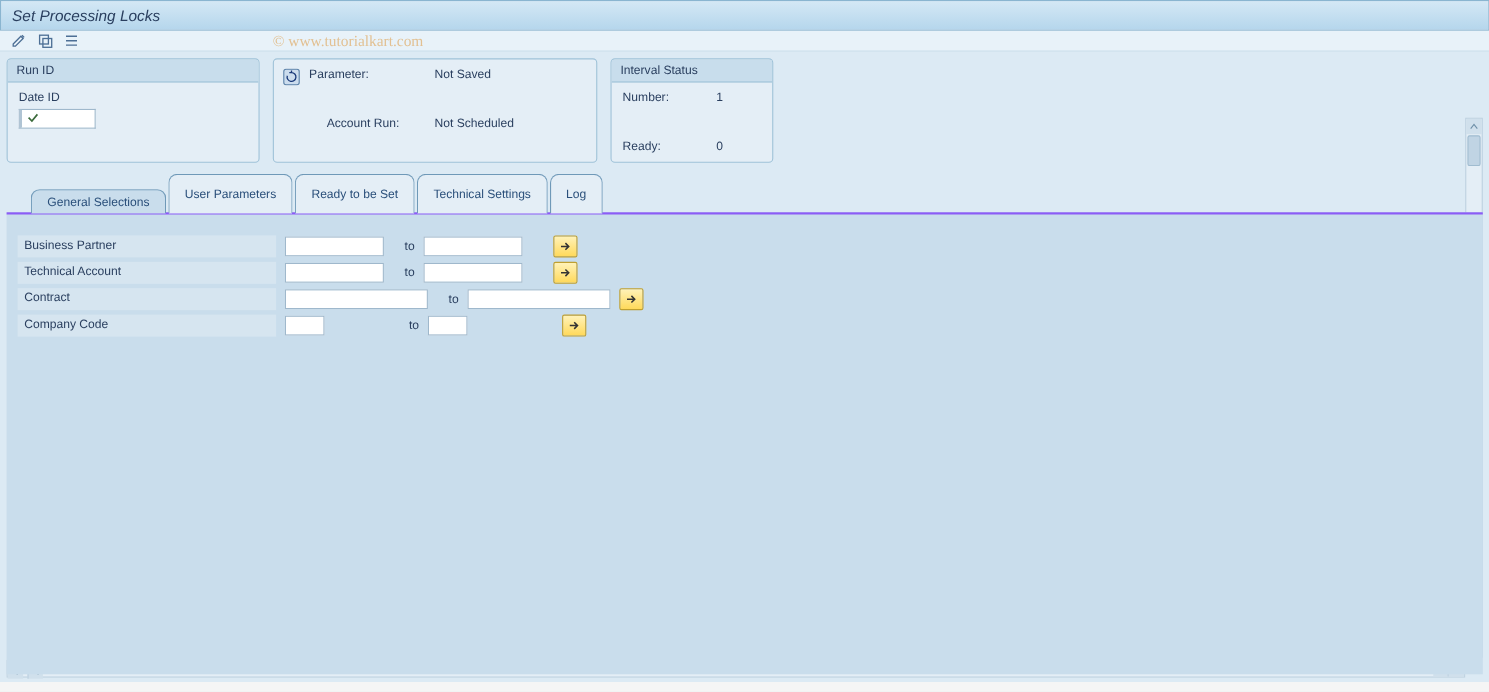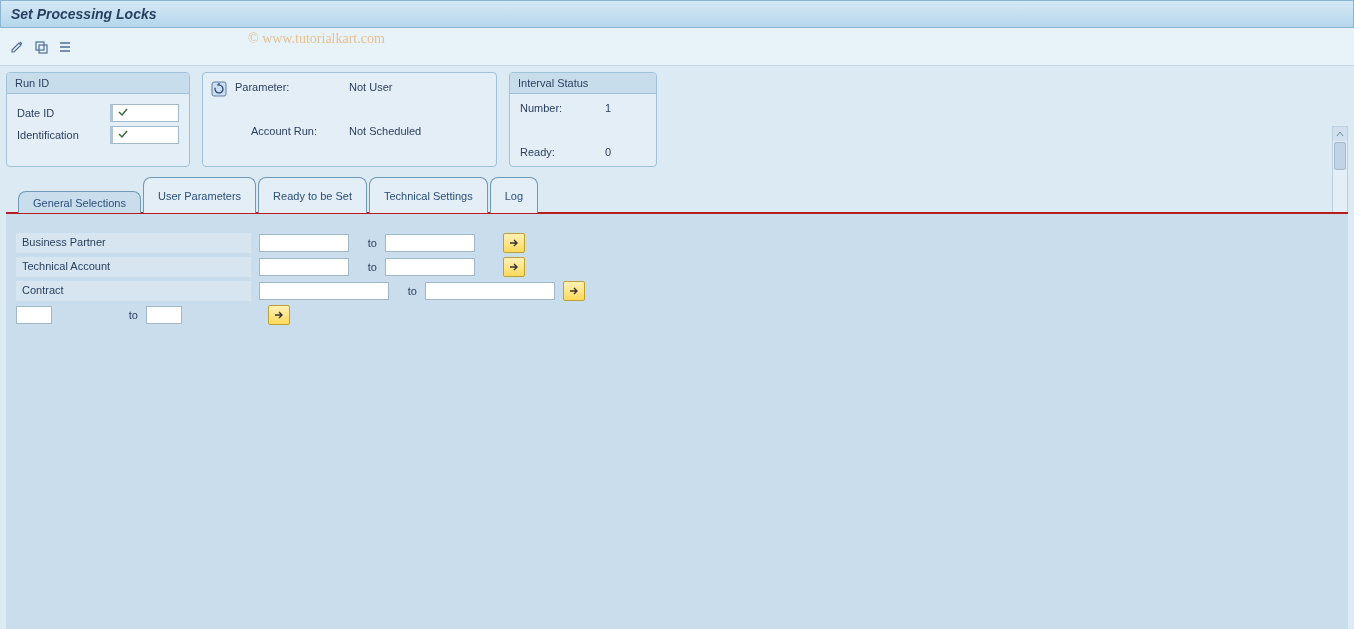--- a/index.html
+++ b/index.html
@@ -6,26 +6,26 @@
     body { background: #f5f5f5; width: 1354px; height: 629px; overflow: hidden; position: relative; }
     
     .title-bar {
       background: linear-gradient(to bottom, #d4e8f5 0%, #b5d6ec 100%);
       border: 1px solid #8ab5d0;
       padding: 4px 10px;
       height: 28px;
       display: flex;
       align-items: center;
     }
-    .title-bar h1 { font-size: 14px; font-style: italic; font-weight: bold; color: #2a3f5f; }
+    .title-bar h1 { font-size: 14px; font-style: italic; font-weight: normal; color: #2a3f5f; }
     
     .toolbar {
       background: #e8f2f9;
       padding: 3px 8px;
-      height: 38px;
+      height: 19px;
       border-bottom: 1px solid #c3d9e8;
       display: flex;
       align-items: center;
       gap: 6px;
       position: relative;
     }
     .toolbar-icon {
       width: 18px; height: 18px;
       display: inline-flex;
       align-items: center;
@@ -61,40 +61,40 @@
     }
     .group-header {
       background: #c8ddec;
       padding: 4px 8px;
       font-size: 11px;
       color: #2a3f5f;
       border-bottom: 1px solid #9fc2d8;
     }
     .group-body { padding: 8px 10px; font-size: 11px; color: #2a3f5f; }
     
-    .field-row { display: flex; align-items: center; height: 22px; gap: 4px; }
+    .field-row { display: flex; height: 22px; gap: 4px; flex-direction: column; }
     .field-label { width: 90px; }
     .input-box {
       background: #fff;
       border: 1px solid #9fb8cc;
       height: 18px;
       padding: 1px 4px;
       font-size: 11px;
     }
     .input-box.rid { width: 70px; border-left: 3px solid #b0c4d4; }
     
     .check-icon { display:inline-block; width:12px; height:12px; }
     
     .status-icon { width:16px; height:16px; margin-right:4px; vertical-align:middle; }
     
     .kv { display: grid; grid-template-columns: auto auto; column-gap: 10px; row-gap: 4px; align-items:center;gap:32px; }
     .kv .rightpad { padding-left: 16px; }
     
     
-    .tab-strip { display: flex; align-items: flex-end; margin-left: 12px; position: relative; z-index: 2; }
+    .tab-strip { display: flex; align-items: flex-end; margin-left: 22px; position: relative; z-index: 2; }
     .tab {
       background: #e4eef6;
       border: 1px solid #6f99b8;
       border-bottom: none;
       border-top-left-radius: 8px;
       border-top-right-radius: 8px;
       padding: 4px 14px;
       font-size: 11px;
       color: #2a4f7a;
       margin-right: 2px;
@@ -112,21 +112,21 @@
     }
     .tab::before {
       content: "";
       position: absolute;
       left: -6px; bottom: 0;
       width: 6px; height: 10px;
     }
     
     .tab-panel {
       background: #c9ddec;
-      border-top: 2px solid #b91c1c;
+      border-top: 2px solid #8b5cf6;
       margin-top: -1px;
       height: 420px;
       padding: 18px 10px 10px 10px;
       position: relative;
       z-index: 1;
     }
     
     .sel-row { display: flex; align-items: center; height: 22px; margin-bottom: 2px; gap: 8px; }
     .sel-label {
       width: 235px;
@@ -195,54 +195,46 @@
     <svg width="16" height="16" viewBox="0 0 16 16">
         <path d="M3 4h10M3 8h10M3 12h10" stroke="#4d6f95" stroke-width="1.3"></path>
       </svg>
   </span>
   <span class="watermark">© www.tutorialkart.com</span>
 </div>
 
 <div class="main-area">
   <div class="groups-row">
 
-    <div class="group-box" style="width:184px">
+    <div class="group-box" style="width:230px">
       <div class="group-header">Run ID</div>
       <div class="group-body">
         <div class="field-row">
           <span class="field-label">Date ID</span>
-          <span class="input-box rid">
-            <svg class="check-icon" viewBox="0 0 12 12">
-                <path d="M2 6 L5 9 L10 3" stroke="#3a6a3a" stroke-width="1.5" fill="none"></path>
-              </svg>
-          </span>
-        </div>
-        <div class="field-row">
-          <span class="field-label">Identification</span>
           <span class="input-box rid">
             <svg class="check-icon" viewBox="0 0 12 12">
                 <path d="M2 6 L5 9 L10 3" stroke="#3a6a3a" stroke-width="1.5" fill="none"></path>
               </svg>
           </span>
         </div>
       </div>
     </div>
 
     <div class="group-box" style="width:295px">
       <div class="group-body" style="padding-left:8px">
         <div style="display:flex; gap:4px;">
           <span>
             <svg class="status-icon" viewBox="0 0 16 16">
                 <rect x="1" y="1" width="14" height="14" rx="2" fill="#cde" stroke="#5a80a8"></rect>
                 <path d="M8 4 a4 4 0 1 1 -3.8 2.8 M8 4 l-2 0 M8 4 l0 -2" fill="none" stroke="#1a3a7a" stroke-width="1.2"></path>
               </svg>
           </span>
           <div class="kv">
             <span>Parameter:</span>
-            <span>Not User</span>
+            <span>Not Saved</span>
             <span class="rightpad">Account Run:</span>
             <span>Not Scheduled</span>
           </div>
         </div>
       </div>
     </div>
 
     <div class="group-box" style="width:148px">
       <div class="group-header">Interval Status</div>
       <div class="group-body">
@@ -292,20 +284,21 @@
       <input class="sel-input w-wide" value="" style="">
       <span class="to-text">to</span>
       <input class="sel-input w-wide" value="" style="">
       <span class="more-btn" style="margin-left:0">
         <svg width="12" height="12" viewBox="0 0 12 12">
             <path d="M2 6 h6 M6 3 l3 3 -3 3" stroke="#333" stroke-width="1.4" fill="none"></path>
           </svg>
       </span>
     </div>
     <div class="sel-row">
+      <div class="sel-label">Company Code</div>
       <input class="sel-input w-sm" value="" style="">
       <span class="to-text" style="margin-left:58px">to</span>
       <input class="sel-input w-sm" value="" style="">
       <span class="more-btn" style="margin-left:78px">
         <svg width="12" height="12" viewBox="0 0 12 12">
             <path d="M2 6 h6 M6 3 l3 3 -3 3" stroke="#333" stroke-width="1.4" fill="none"></path>
           </svg>
       </span>
     </div>
   </div>

